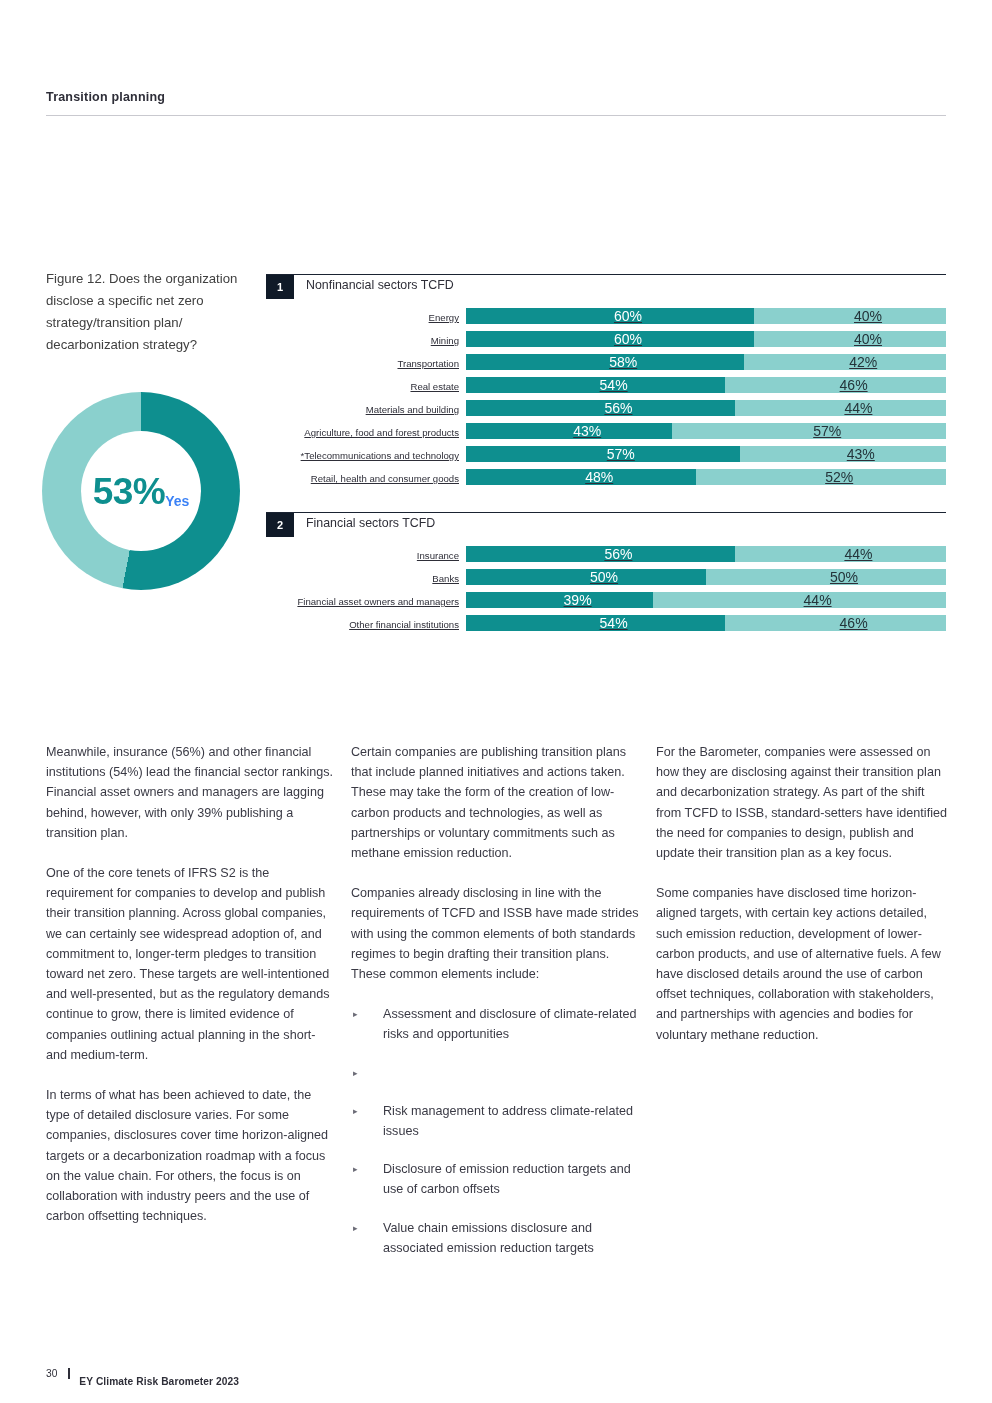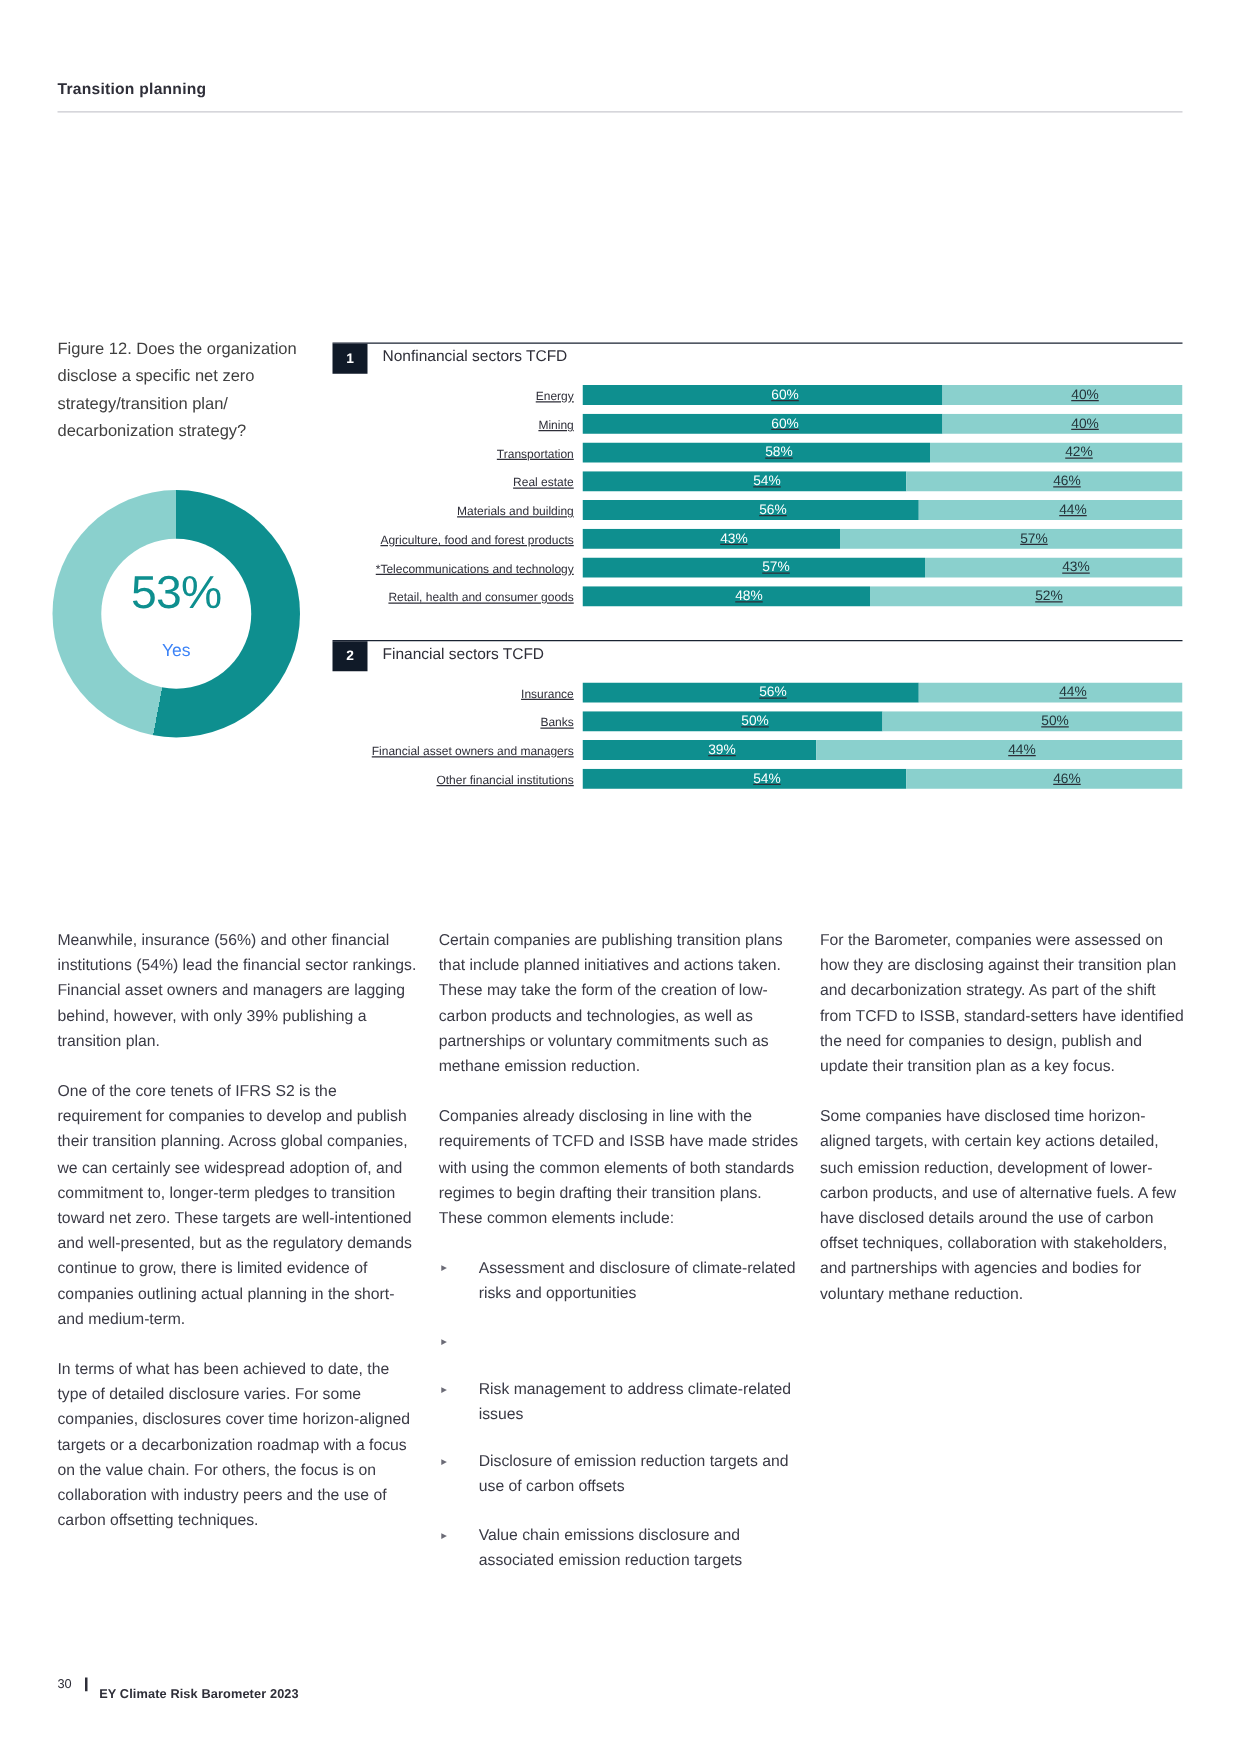--- a/index.html
+++ b/index.html
@@ -11,21 +11,21 @@
     font-family: "Liberation Sans", sans-serif;
     color: #2e2e38;
     position: relative;
     overflow: hidden;
   }
 
   
   #page-header {
     position: absolute;
     left: 46px;
-    top: 64px;
+    top: 90px;
     width: 900px;
   }
   #page-header .hdr-title {
     font-size: 12.5px;
     font-weight: bold;
     letter-spacing: 0.2px;
     color: #2e2e38;
   }
   #page-header .hdr-rule {
     margin-top: 11px;
@@ -58,23 +58,24 @@
   }
   #donut-hole {
     position: absolute;
     left: 39px;
     top: 39px;
     width: 120px;
     height: 120px;
     background: #ffffff;
     border-radius: 50%;
     display: flex;
-    flex-direction: column;
+    flex-direction: row;
     align-items: center;
     justify-content: center;
+    font-weight: bold;
   }
   #donut-hole .donut-value {
     font-size: 37px;
     color: #0e8f8f;
     line-height: 1;
     letter-spacing: -0.5px;
   }
   #donut-hole .donut-label {
     font-size: 14px;
     color: #3b82f6;
@@ -136,21 +137,21 @@
     flex: 1;
     height: 19px;
     display: flex;
     overflow: hidden;
   }
   .seg {
     height: 16px;
     display: flex;
     align-items: center;
     justify-content: center;
-    font-size: 11px;
+    font-size: 14px;
     line-height: 1;
     padding-left: 36px;
   }
   .seg-yes { background: #0e8f8f; color: #ffffff; }
   .seg-no  { background: #8ad0cd; color: #23343a; }
 
   #footnote {
     margin-top: 30px;
     padding-left: 8px;
     font-size: 8.3px;
@@ -190,21 +191,21 @@
   .bullet-text {
     font-size: 12.6px;
     line-height: 20.2px;
     color: #3a3a45;
   }
 
   
   #page-footer {
     position: absolute;
     left: 46px;
-    bottom: 42px;
+    bottom: 16px;
     display: flex;
     align-items: center;
     font-size: 10.2px;
     color: #2e2e38;
   }
   #page-footer .pg-num { font-weight: normal; }
   #page-footer .pg-sep {
     display: inline-block;
     width: 2px;
     height: 11px;

